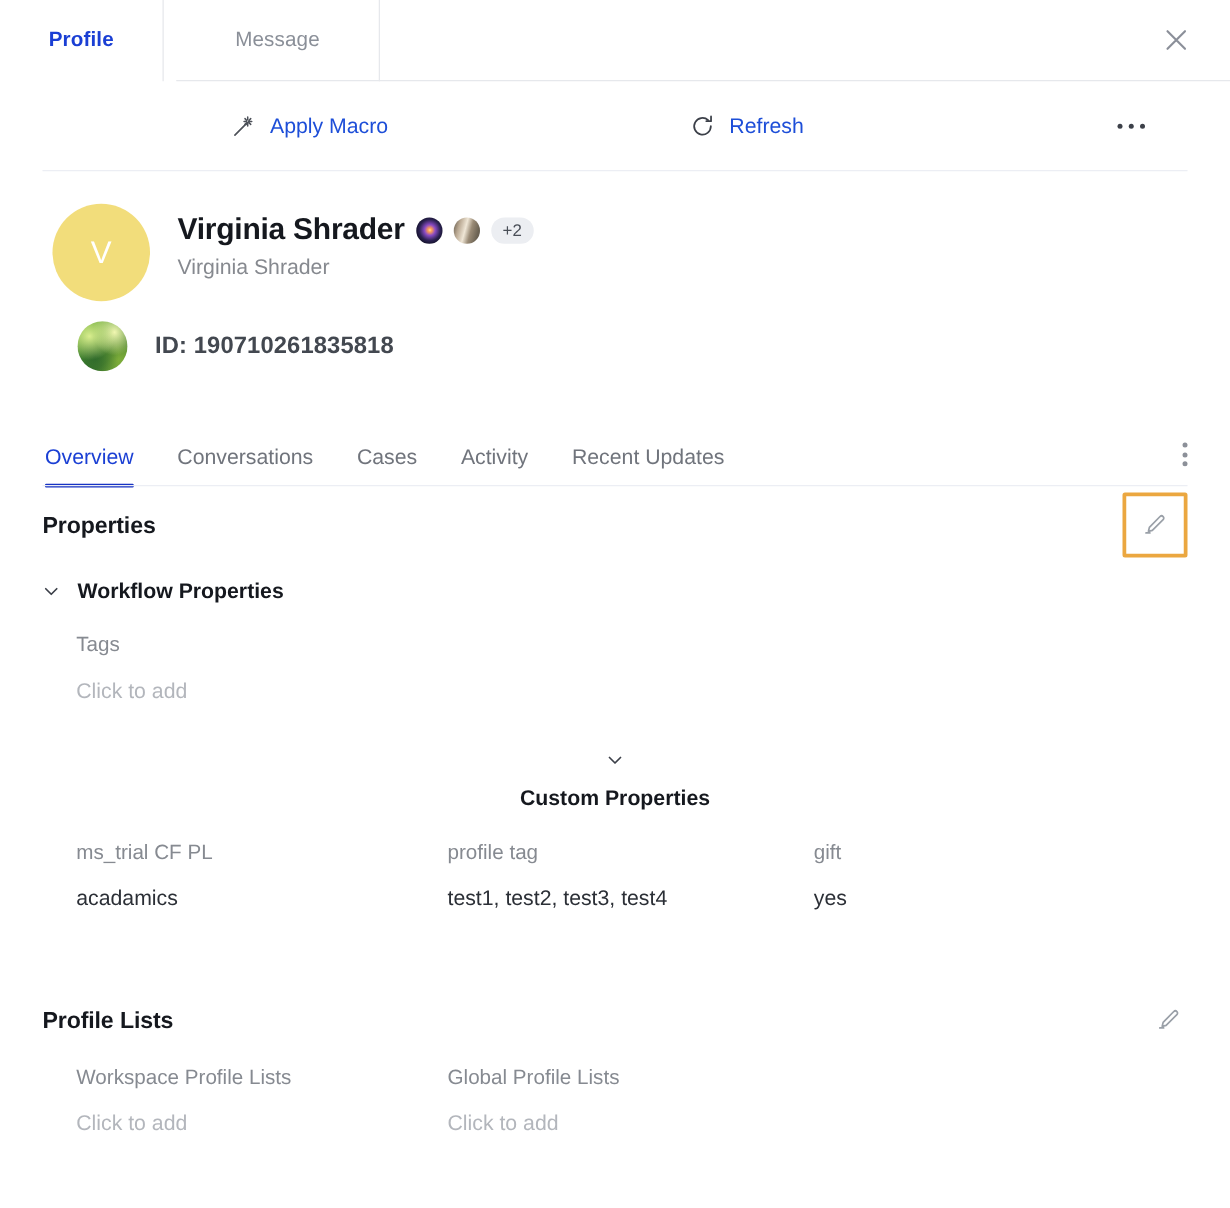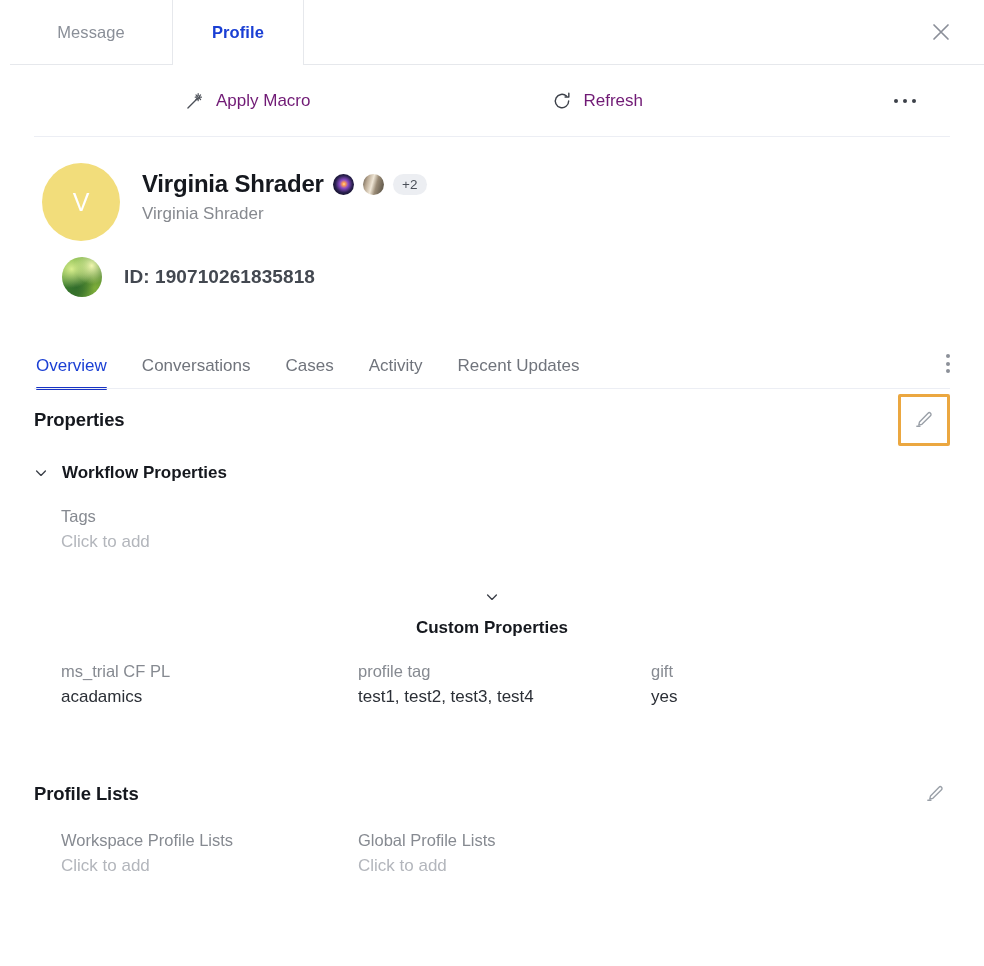--- a/index.html
+++ b/index.html
@@ -73,21 +73,21 @@
     display: flex;
     align-items: center;
     width: 100%;
     padding: 0 20px 0 0;
   }
   .action-item {
     display: flex;
     align-items: center;
     gap: 11px;
     font-size: 17px;
-    color: #701a75;
+    color: #1d4ed8;
     cursor: pointer;
   }
   .apply-macro { margin-left: 185px; }
   .refresh { margin-left: 242px; }
   .dots-horiz {
     margin-left: auto;
     margin-right: 42px;
     display: flex;
     gap: 4.5px;
     align-items: center;
@@ -287,21 +287,21 @@
   }
 
   .fields {
     display: flex;
     padding-left: 27px;
     margin-top: 24px;
   }
   .field {
     display: flex;
     flex-direction: column;
-    gap: 6px;
+    gap: 17px;
   }
   .field-label {
     font-size: 16.5px;
     color: #868a91;
   }
   .field-value {
     font-size: 17px;
     color: #2b2f36;
   }
   .field-value.placeholder {
@@ -312,25 +312,25 @@
   .col-2 { width: 293px; }
   .col-3 { width: 200px; }
 
   .profile-lists-wrap { margin-top: 72px; }
   .lists-fields { padding-left: 27px; margin-top: 22px; }
 </style>
 </head>
 <body>
 
 <div class="tabstrip">
+  <div class="tabstrip-tab tab-profile">
+    <span>Profile</span>
+  </div>
   <div class="tabstrip-tab tab-message">
     <span>Message</span>
-  </div>
-  <div class="tabstrip-tab tab-profile">
-    <span>Profile</span>
   </div>
   <div class="tab-filler">
     <div class="close-btn">
       <svg width="24" height="24" viewBox="0 0 24 24">
         <path d="M5 5 L19 19 M19 5 L5 19" stroke="#8b8f99" stroke-width="1.7" stroke-linecap="round" fill="none"></path>
       </svg>
     </div>
   </div>
 </div>
 

